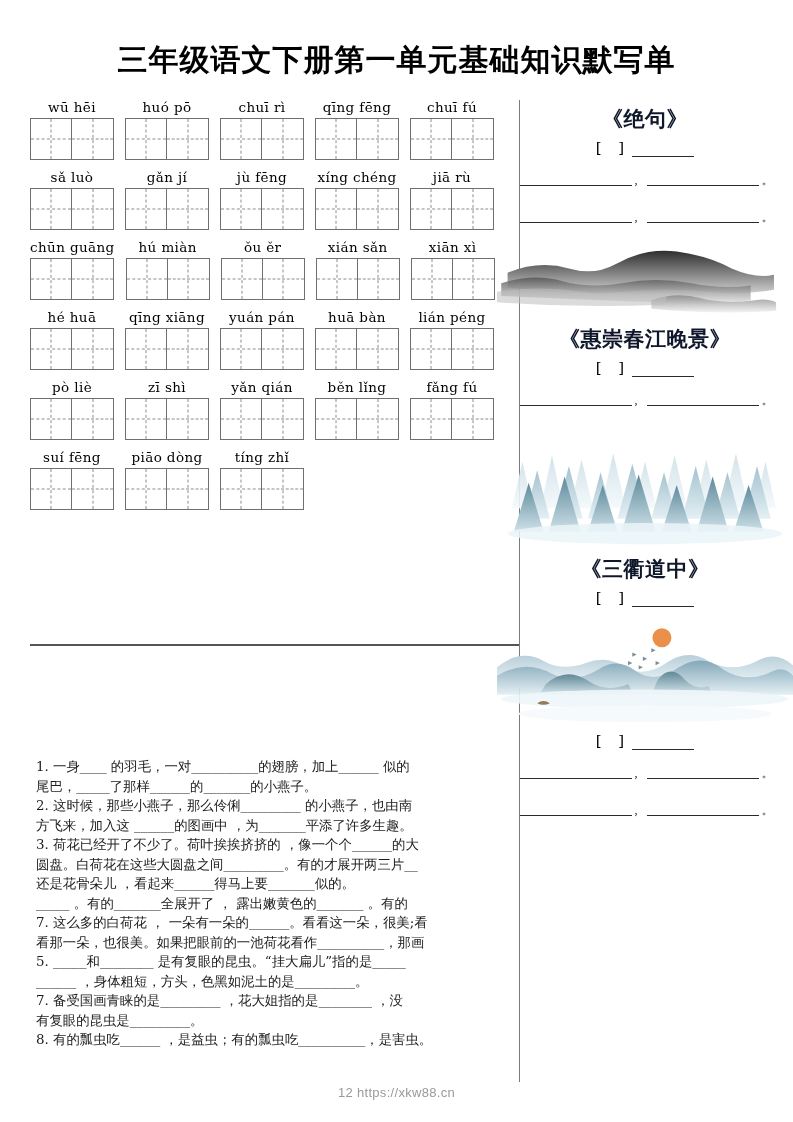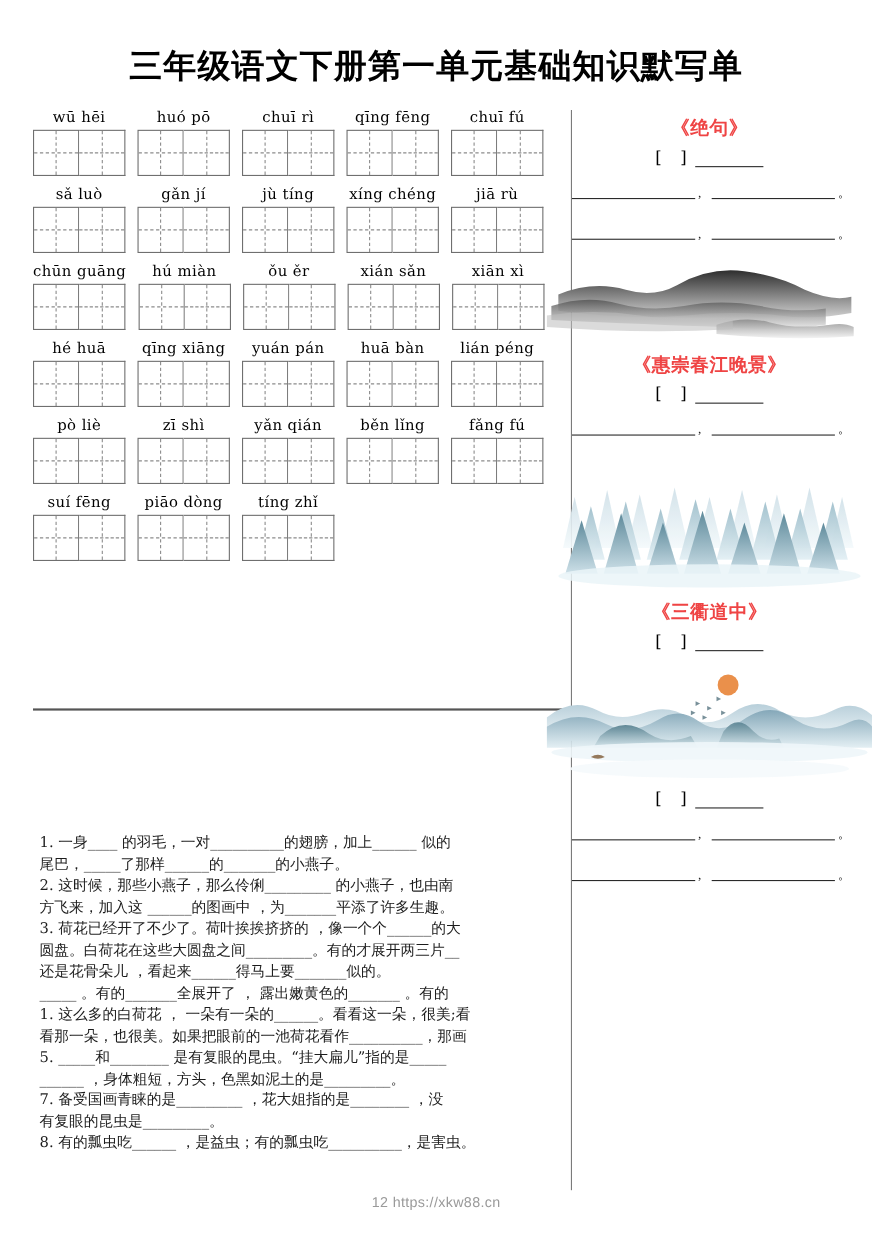--- a/index.html
+++ b/index.html
@@ -69,21 +69,21 @@
     width: 480px;
     font-family: "DejaVu Serif", "Liberation Serif", serif;
     font-size: 13.4px; line-height: 19.5px; color: #1c1c1c;
   }
   .sentences p { margin: 0; text-align: justify; }
 
   
   .poem { text-align: center; }
   .poem-title {
     font-family: Liberation Sans, sans-serif;
-    font-size: 17px; font-weight: bold; color: #ef4444;
+    font-size: 21px; font-weight: bold; color: #0f172a;
     letter-spacing: .5px; white-space: nowrap;
   }
   .poem-author {
     font-family: "DejaVu Serif", "Liberation Serif", serif;
     font-size: 15px; color: #000; margin-top: 6px;
     display: flex; justify-content: center; align-items: flex-end; gap: 2px;
   }
   .brackets { letter-spacing: 6px; }
   .author-line { display: inline-block; width: 62px; border-bottom: 1px solid #2a2a2a; height: 14px; }
 
@@ -168,21 +168,21 @@
               </div>
             </div>
             <div class="py-group">
               <div class="py-label">gǎn jí</div>
               <div class="py-boxes">
                 <div class="cell"></div>
                 <div class="cell"></div>
               </div>
             </div>
             <div class="py-group">
-              <div class="py-label">jù tíng</div>
+              <div class="py-label">jù fēng</div>
               <div class="py-boxes">
                 <div class="cell"></div>
                 <div class="cell"></div>
               </div>
             </div>
             <div class="py-group">
               <div class="py-label">xíng chéng</div>
               <div class="py-boxes">
                 <div class="cell"></div>
                 <div class="cell"></div>
@@ -333,21 +333,21 @@
         </div>
       <div class="sentences" id="sentence-block">
           <p>1. 一身____ 的羽毛，一对__________的翅膀，加上______ 似的</p>
           <p>尾巴，_____了那样______的_______的小燕子。</p>
           <p>2. 这时候，那些小燕子，那么伶俐_________ 的小燕子，也由南</p>
           <p>方飞来，加入这 ______的图画中 ，为_______平添了许多生趣。</p>
           <p>3. 荷花已经开了不少了。荷叶挨挨挤挤的 ，像一个个______的大</p>
           <p>圆盘。白荷花在这些大圆盘之间_________。有的才展开两三片__</p>
           <p>还是花骨朵儿 ，看起来______得马上要_______似的。</p>
           <p>_____ 。有的_______全展开了 ， 露出嫩黄色的_______ 。有的</p>
-          <p>1. 这么多的白荷花 ， 一朵有一朵的______。看看这一朵，很美;看</p>
+          <p>7. 这么多的白荷花 ， 一朵有一朵的______。看看这一朵，很美;看</p>
           <p>看那一朵，也很美。如果把眼前的一池荷花看作__________，那画</p>
           <p>5. _____和________ 是有复眼的昆虫。“挂大扁儿”指的是_____</p>
           <p>______ ，身体粗短，方头，色黑如泥土的是_________。</p>
           <p>7. 备受国画青睐的是_________ ，花大姐指的是________ ，没</p>
           <p>有复眼的昆虫是_________。</p>
           <p>8. 有的瓢虫吃______ ，是益虫；有的瓢虫吃__________，是害虫。</p>
         </div>
     </div>
 
     <div class="col-right">

